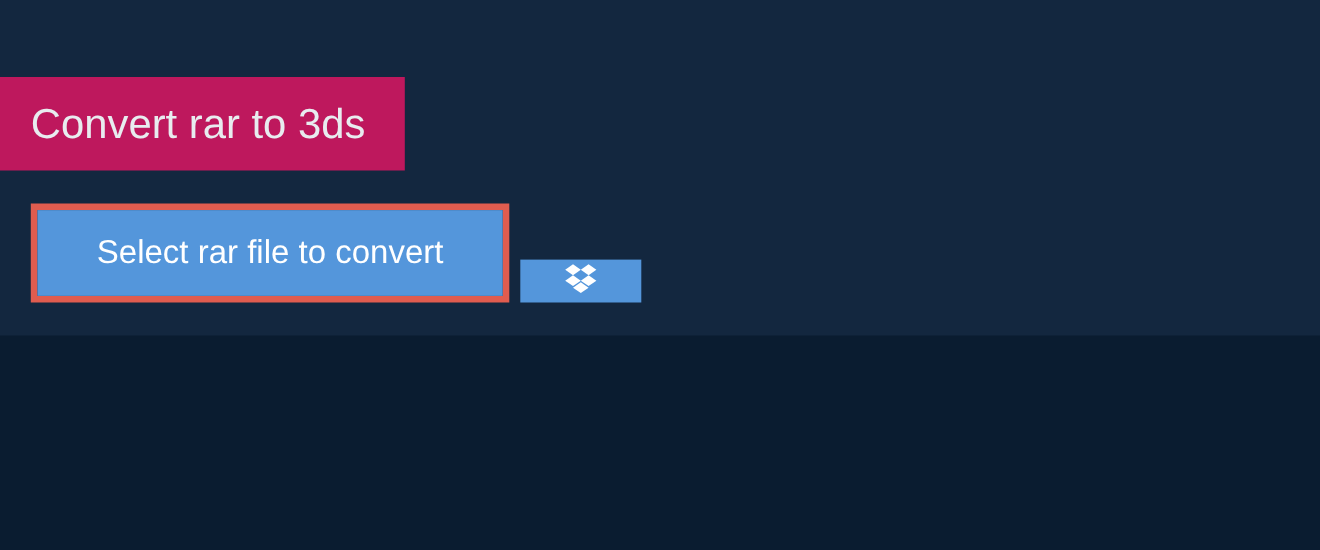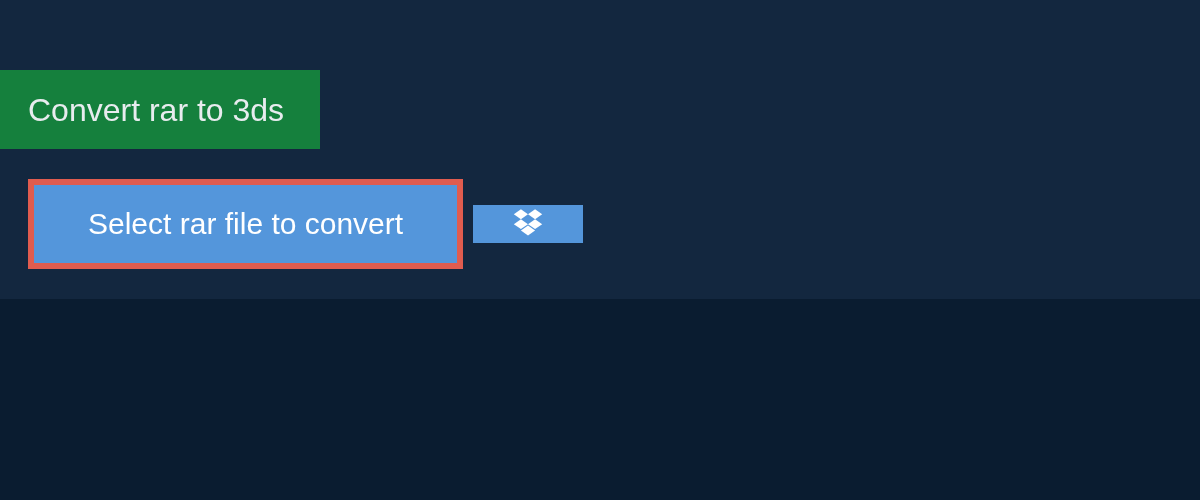--- a/index.html
+++ b/index.html
@@ -9,30 +9,30 @@
       background: #0a1c30;
       font-family: -apple-system, "Segoe UI", "Helvetica Neue", Arial, sans-serif;
       overflow: hidden;
     }
     .panel {
       background: #13273f;
       padding-bottom: 30px;
     }
     .tab {
       display: inline-block;
-      background: #15803d;
+      background: #be185d;
       padding: 22px 36px 20px 28px;
       color: #e8ecef;
-      font-size: 32px;
+      font-size: 38px;
       font-weight: 300;
       margin-top: 70px;
     }
     .upload-row {
       display: flex;
-      align-items: center;
+      align-items: flex-end;
       margin: 30px 0 0 28px;
       gap: 10px;
     }
     .select-file-outer {
       border: 6px solid #e05c4f;
       display: inline-block;
       padding: 0;
     }
     .select-file-btn {
       background: #5496db;

